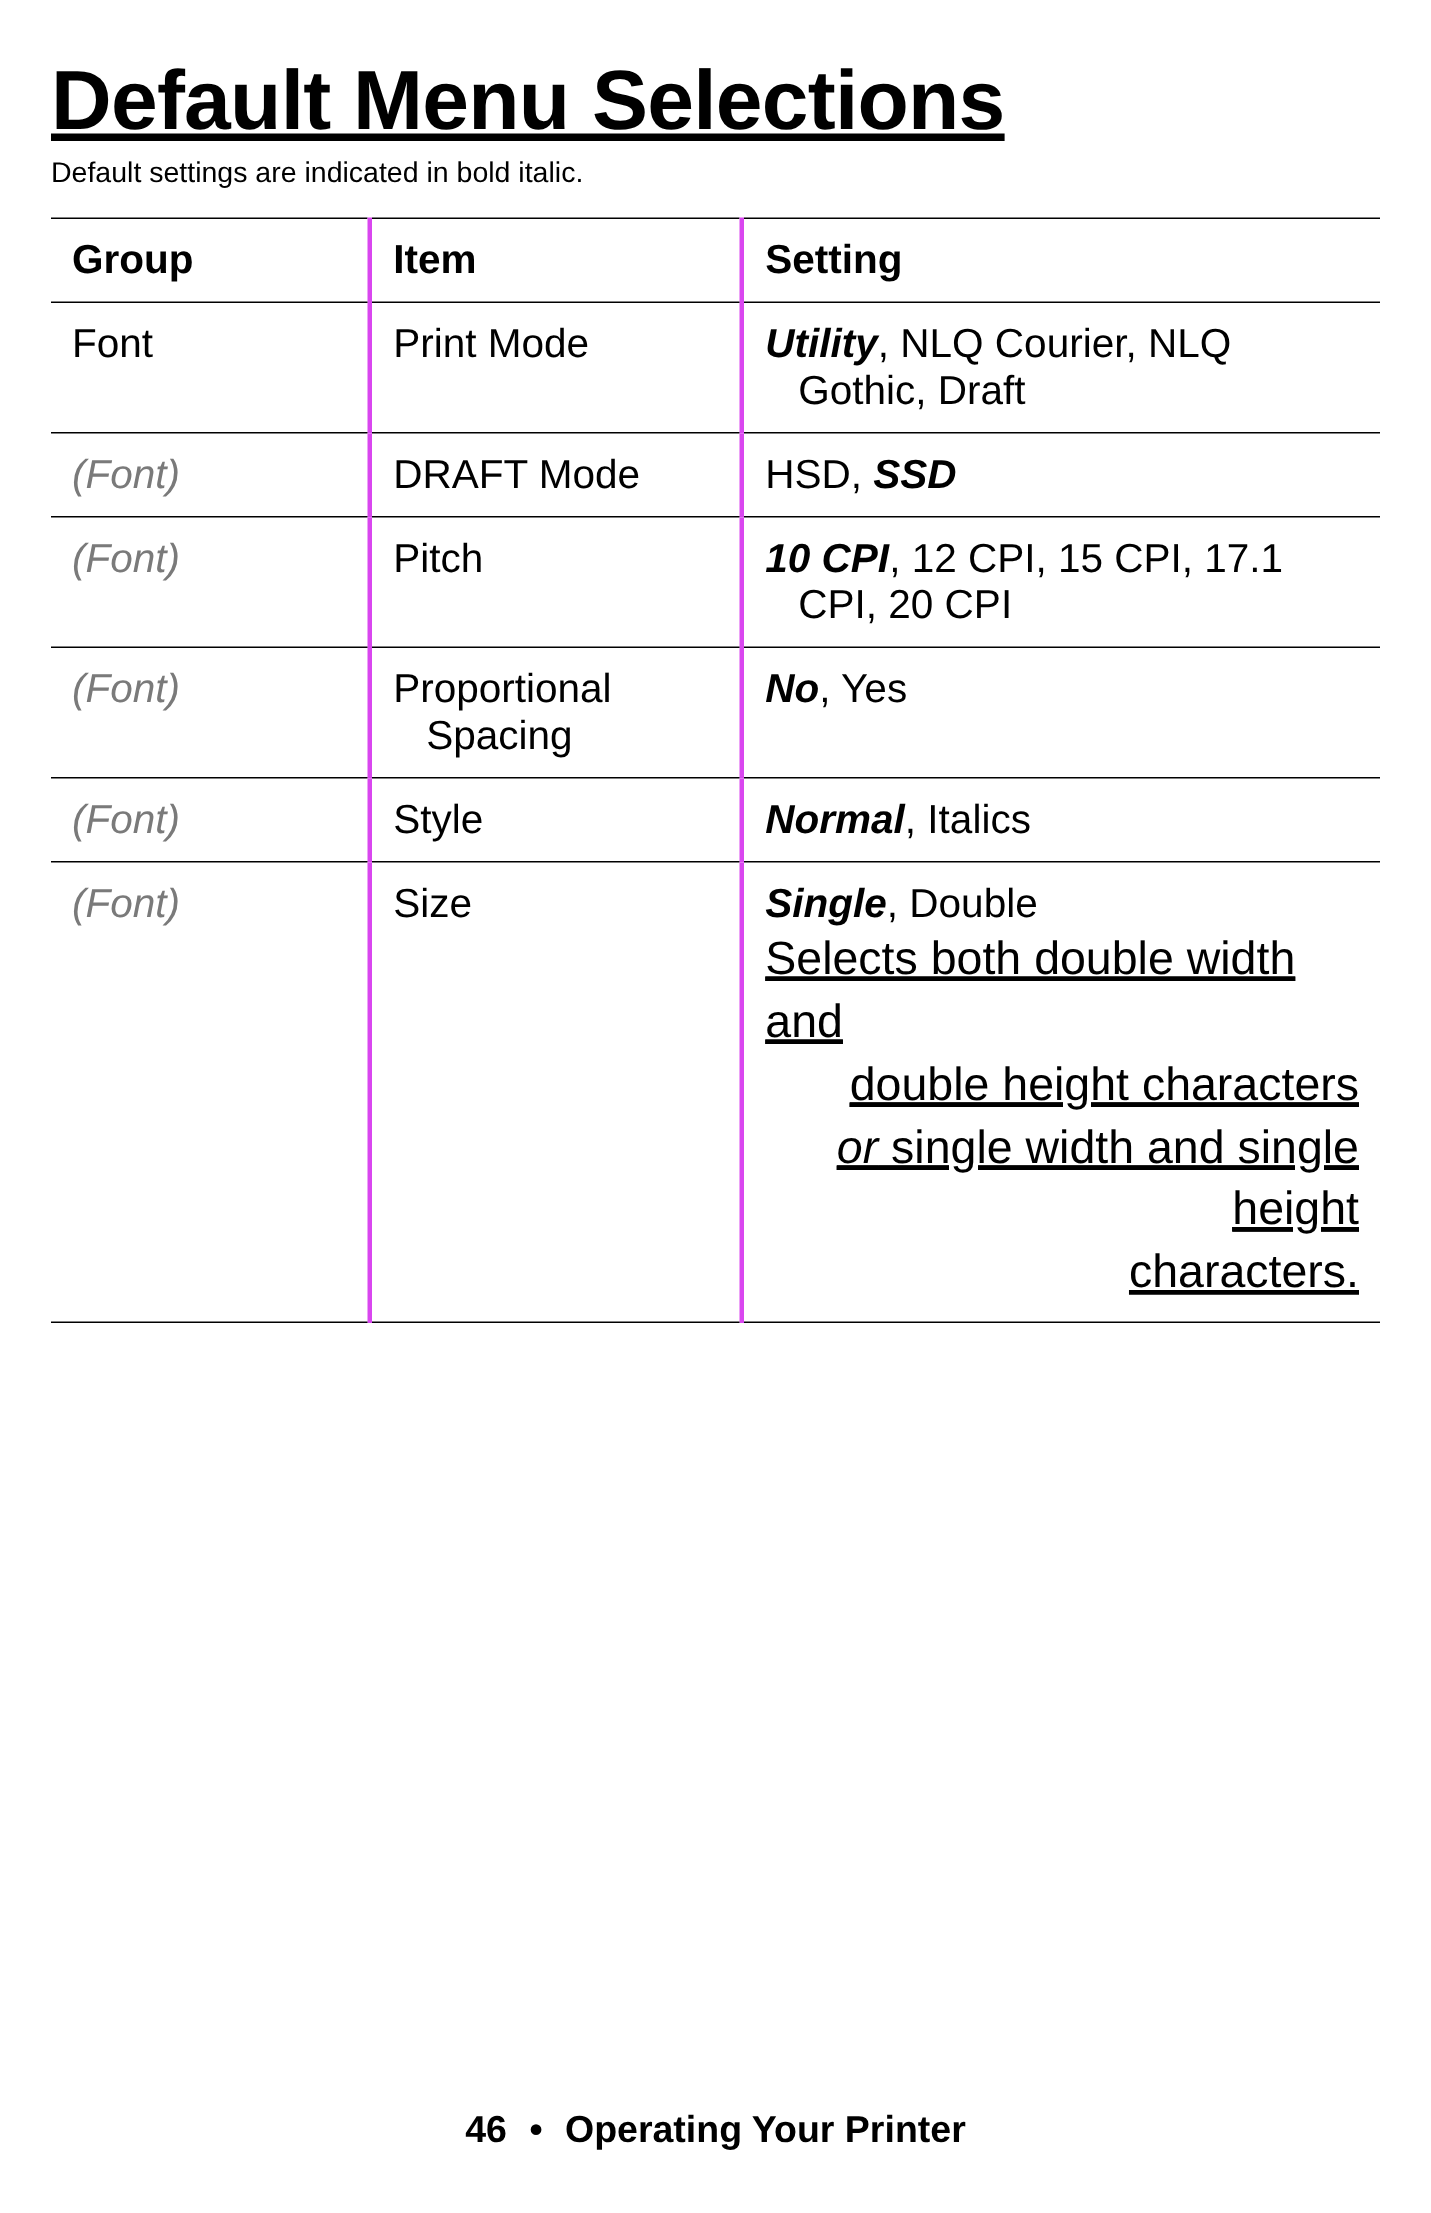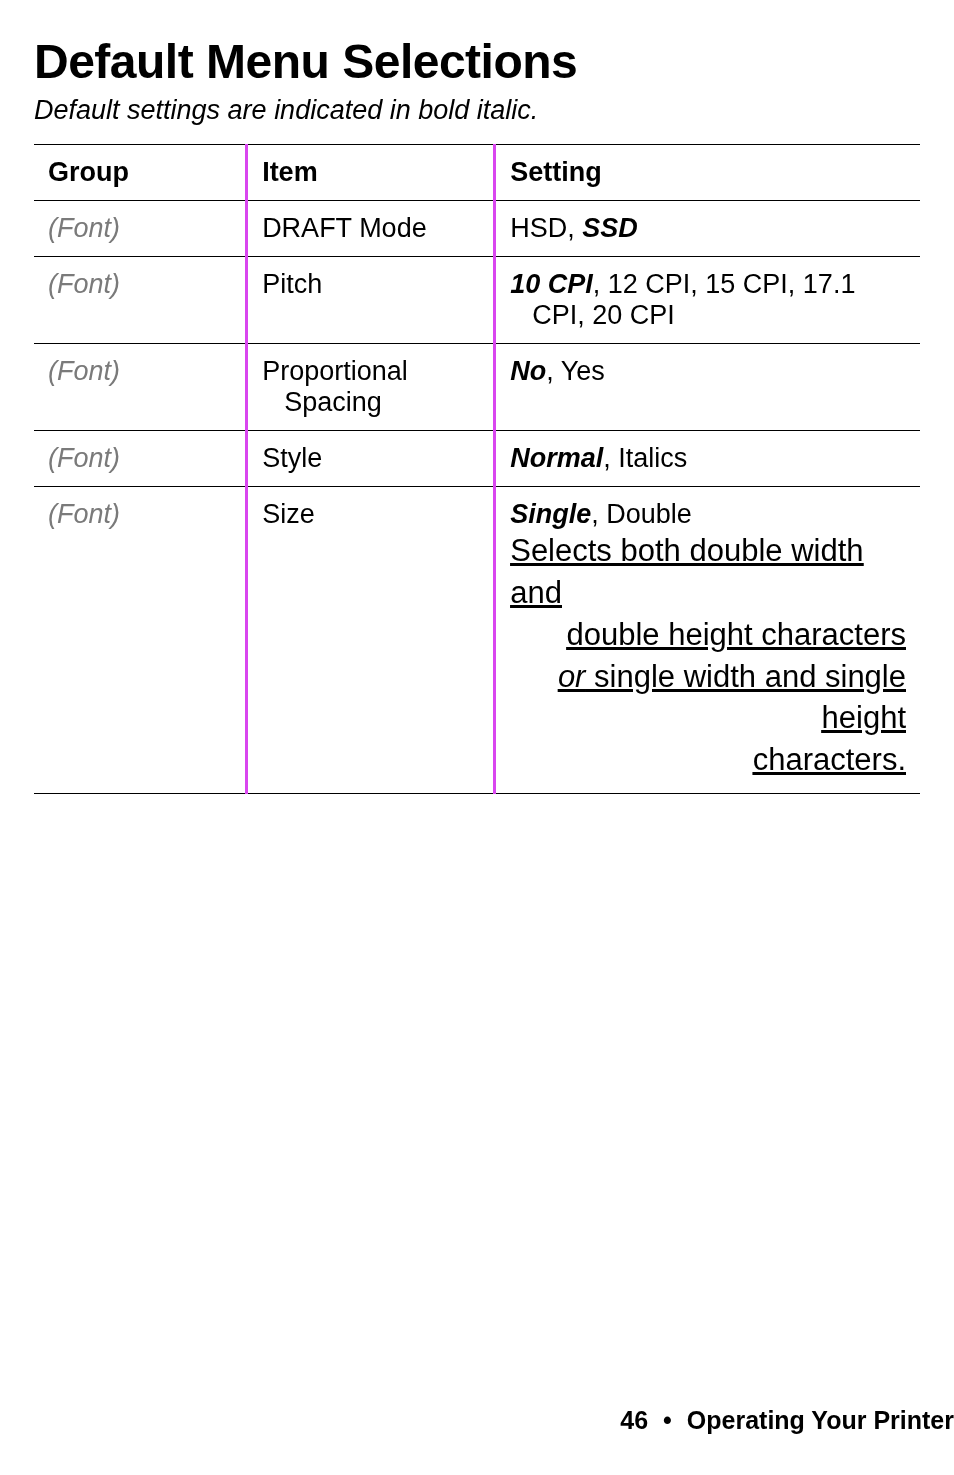--- a/index.html
+++ b/index.html
@@ -5,30 +5,30 @@
     * { box-sizing: border-box; margin: 0; padding: 0; }
     html, body { width: 954px; height: 1475px; }
     body {
       font-family: Arial, Helvetica, sans-serif;
       background: #ffffff;
       color: #000000;
       padding: 34px 34px 0 34px;
       position: relative;
     }
     h1 {
-      font-size: 48px;
+      font-size: 56px;
       font-weight: 900;
       letter-spacing: -0.5px;
       margin-bottom: 6px;
+      text-decoration: underline;
     }
     .subtitle {
-      font-size: 27px;
+      font-size: 19px;
       margin-bottom: 18px;
       color: #000;
-      font-style: italic;
     }
     table {
       width: 100%;
       border-collapse: collapse;
       font-size: 27px;
     }
     th, td {
       text-align: left;
       vertical-align: top;
       padding: 12px 14px;
@@ -50,21 +50,21 @@
       font-size: 31px;
       line-height: 1.35;
       text-decoration: underline;
       padding-left: 0;
     }
     .note .il { padding-left: 22px; display:block; text-decoration: underline; text-align: right; }
     .footer {
       position: absolute;
       left: 0; right: 0;
       bottom: 40px;
-      text-align: right;
+      text-align: center;
       font-size: 25px;
     }
     .footer .pg { font-weight: 700; }
     .footer .sep { padding: 0 8px; font-weight: 700; }
     .footer .sec { font-weight: 700; }
     .col-group { width: 24%; }
     .col-item  { width: 28%; }
     .col-setting { width: 48%; }
   </style>
 </head>
@@ -80,20 +80,28 @@
       <col class="col-setting">
   </colgroup>
   <thead>
     <tr>
       <th>Group</th>
       <th>Item</th>
       <th>Setting</th>
     </tr>
   </thead>
   <tbody>
+    <tr>
+      <td>Font</td>
+      <td>Print Mode</td>
+      <td>
+        <span class="bi">Utility</span><span>, NLQ Courier, NLQ</span>
+        <span class="indent">Gothic, Draft</span>
+      </td>
+    </tr>
     <tr>
       <td class="muted">(Font)</td>
       <td>DRAFT Mode</td>
       <td>
         <span>HSD, </span><span class="bi">SSD</span>
       </td>
     </tr>
     <tr>
       <td class="muted">(Font)</td>
       <td>Pitch</td>

